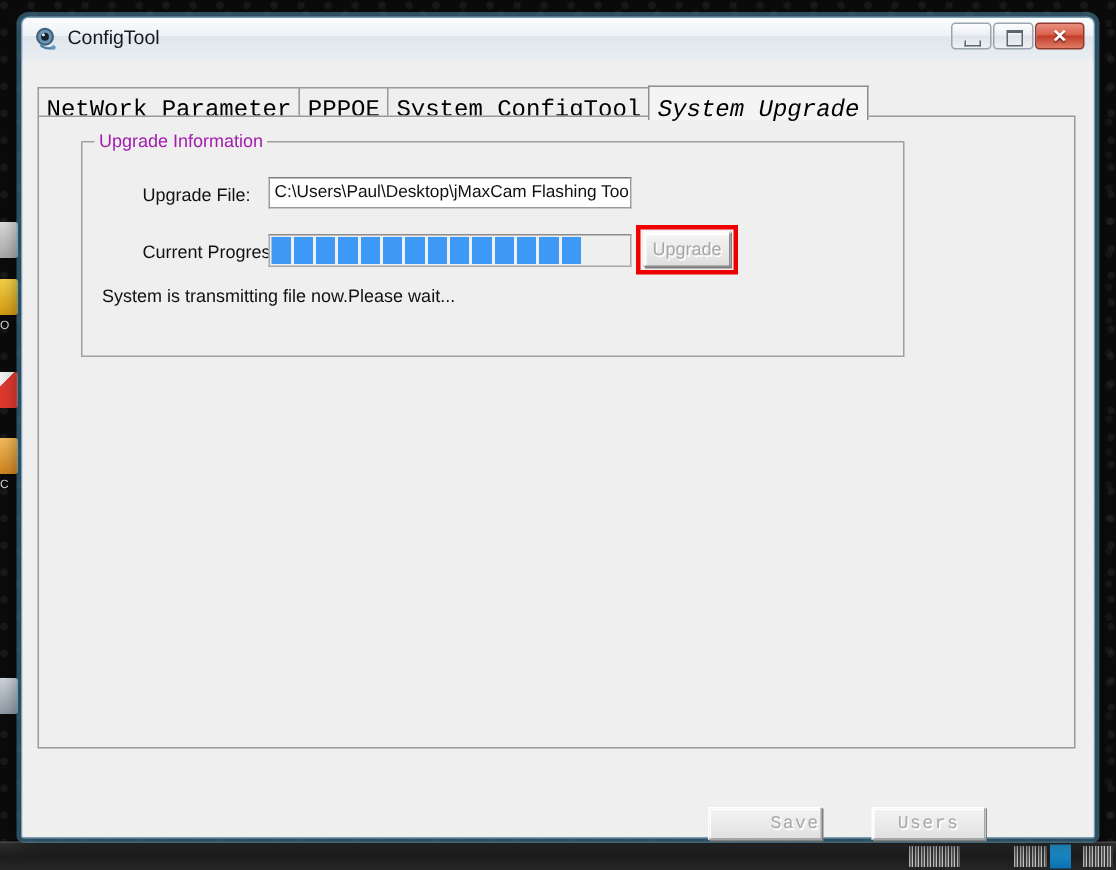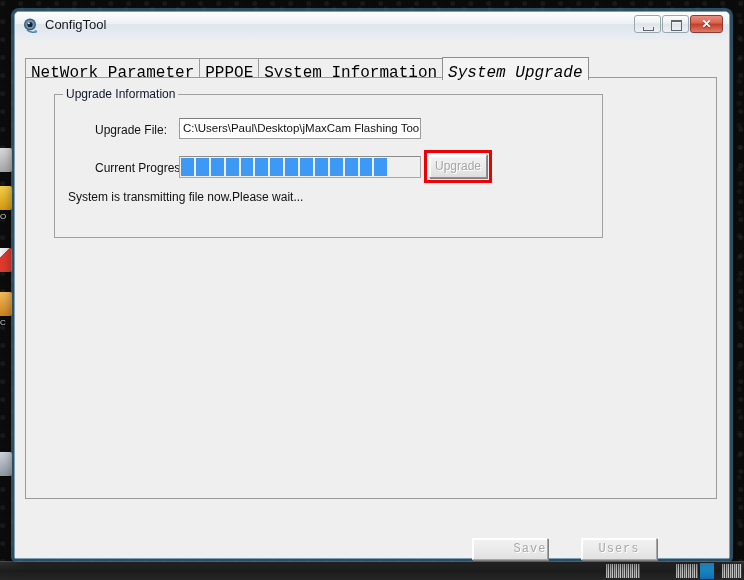--- a/index.html
+++ b/index.html
@@ -225,21 +225,21 @@
     width: 549px; height: 144px;
     border: 1px solid #a0a0a0;
     box-sizing: border-box;
   }
   #groupbox-title {
     position: absolute;
     left: 8px; top: -8px;
     padding: 0 3px;
     background: #efefef;
     font-size: 12px;
-    color: #0f172a;
+    color: #a21caf;
     font-family: "Liberation Sans", sans-serif;
   }
 
   .row-label {
     position: absolute;
     font-size: 12px;
     color: #111;
     font-family: Liberation Sans, sans-serif;
   }
   #lbl-upgrade-file { left: 40px; top: 28px; }
@@ -405,21 +405,21 @@
     </div>
   </div>
 
   <div id="client">
 
     <div id="tabctl">
 
       <div id="tabstrip">
         <div class="tab">NetWork Parameter</div>
         <div class="tab">PPPOE</div>
-        <div class="tab">System Information</div>
+        <div class="tab">System ConfigTool</div>
         <div class="tab selected">System Upgrade</div>
       </div>
 
       <div id="tabpanel">
 
         <div id="groupbox">
           <div id="groupbox-title">Upgrade Information</div>
 
           <div class="row-label" id="lbl-upgrade-file">Upgrade File:</div>
           <div id="file-field">

